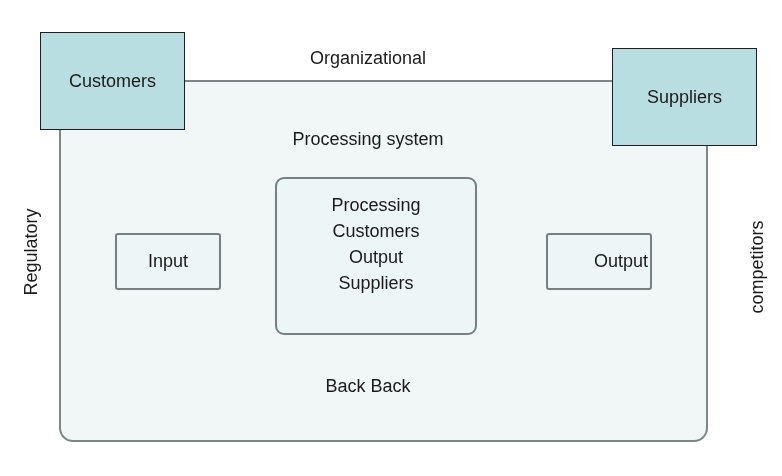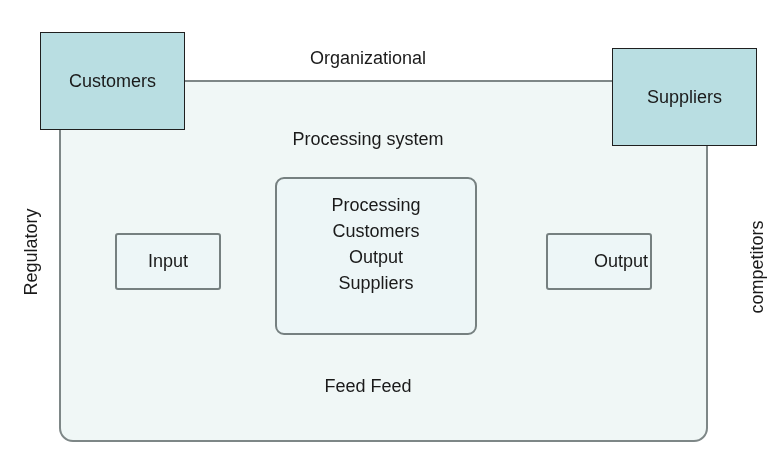--- a/index.html
+++ b/index.html
@@ -104,19 +104,19 @@
   </div>
 
   <div class="abs io-box input">
     <span>Input</span>
   </div>
 
   <div class="abs io-box output">
     <span>Output</span>
   </div>
 
-  <div class="abs toplabel feedback">Feed Feed</div>
+  <div class="abs toplabel feedback">Back Back</div>
 
   <div class="abs vlabel left">Regulatory</div>
 
   <div class="abs vlabel right">competitors</div>
 
 </div>
 
 </body></html>

